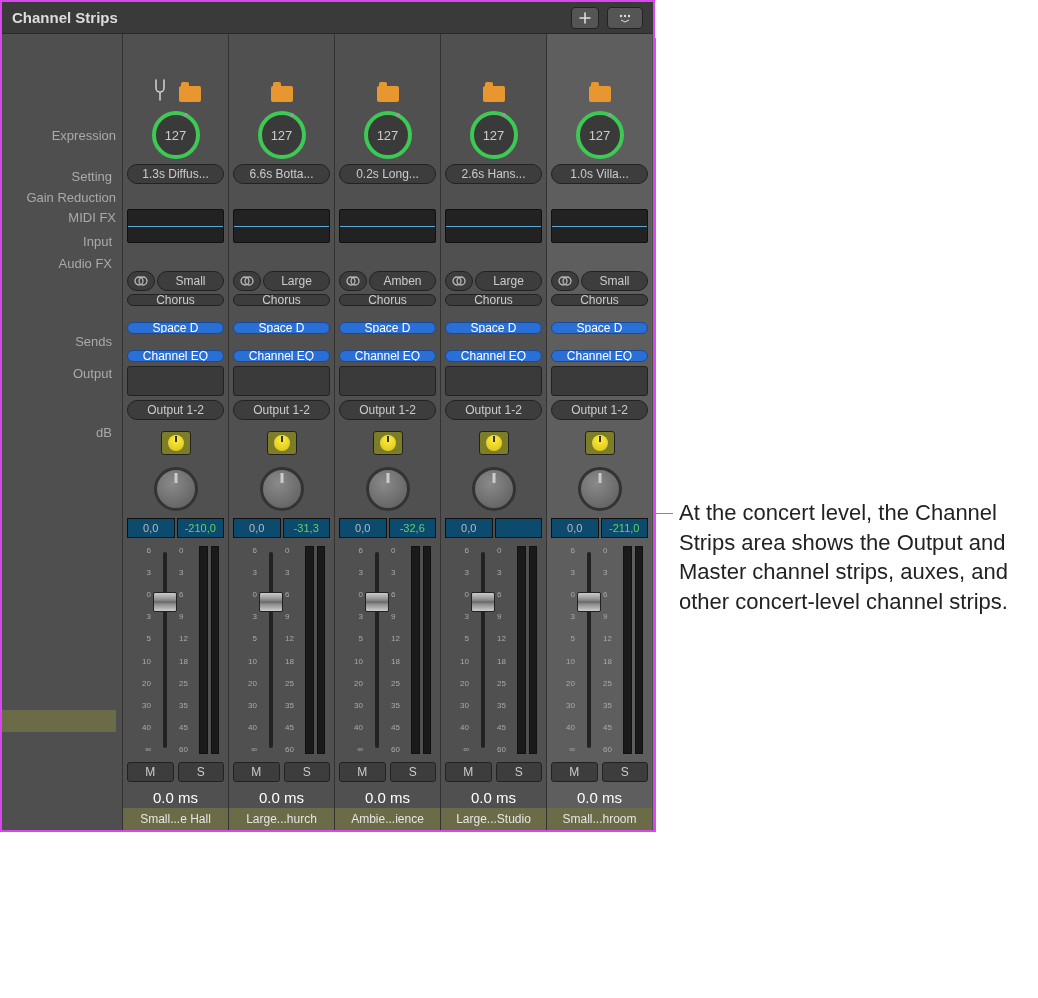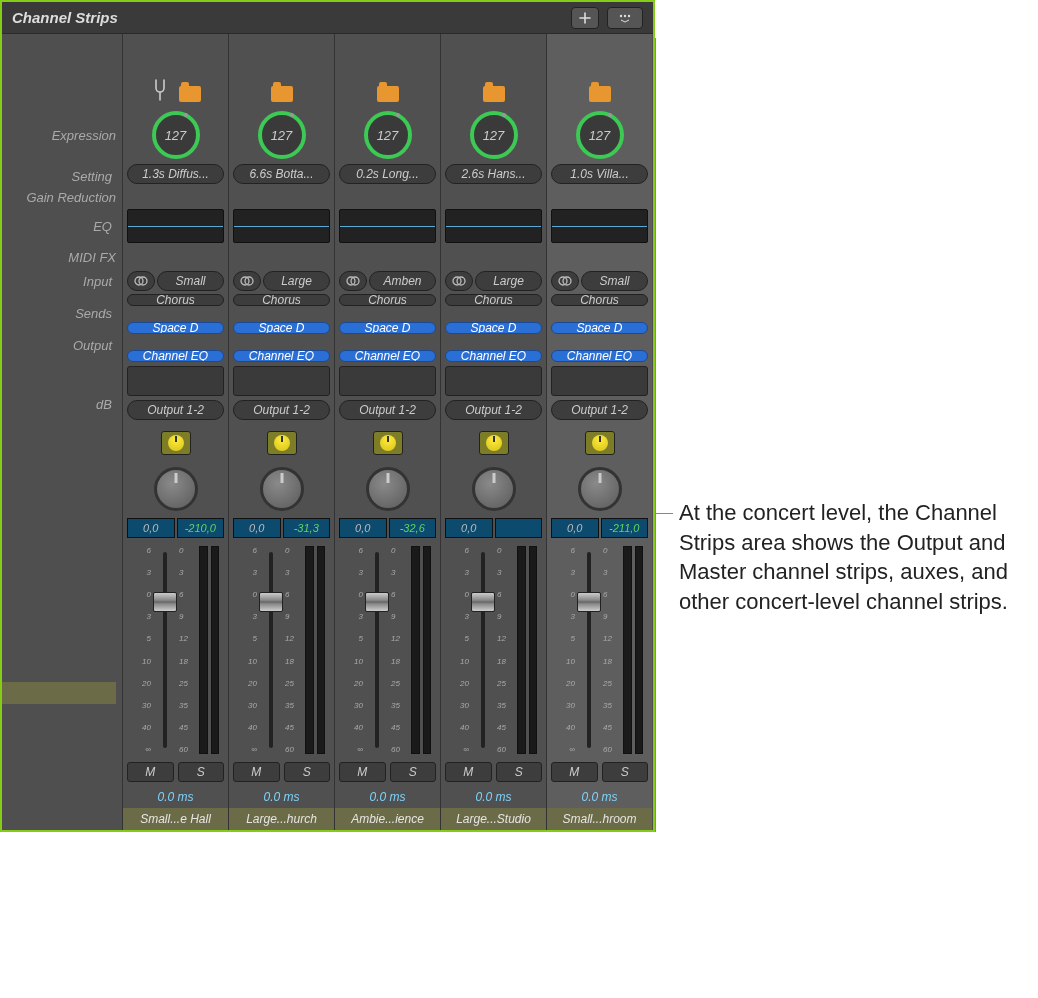--- a/index.html
+++ b/index.html
@@ -5,26 +5,25 @@
   * { box-sizing: border-box; margin: 0; padding: 0; }
   body {
     font-family: -apple-system, "Helvetica Neue", Arial, sans-serif;
     background: #fff;
     display: flex;
     align-items: flex-start;
     padding: 0;
   }
   .panel {
     width: 655px;
-    border: 2px solid #84cc16;
+    border: 2px solid #d946ef;
     background: #4a4a4a;
     display: flex;
     flex-direction: column;
     margin-right: 24px;
-    font-style: italic;
   }
   .header {
     height: 32px;
     background: #3a3a3a;
     display: flex;
     align-items: center;
     justify-content: space-between;
     padding: 0 10px;
     border-bottom: 1px solid #2a2a2a;
   }
@@ -92,21 +91,21 @@
   .row-midi { height: 22px;}
   .row-input { height: 26px; padding: 0 4px; display:flex; gap:2px; align-items:center;}
   .row-audio { height: 68px; padding: 0 4px; display:flex; flex-direction:column; gap:16px; justify-content:flex-end;}
   .row-sends { height: 38px; padding: 4px;}
   .row-output { height: 26px; padding: 0 4px;}
   .row-indicator { height: 34px; display:flex; align-items:center; justify-content:center;}
   .row-pan { height: 58px; display:flex; align-items:center; justify-content:center;}
   .row-db { height: 24px; padding: 0 4px; display:flex; gap:2px;}
   .row-fader { height: 216px; position:relative;}
   .row-ms { height: 28px; padding: 2px 4px; display:flex; gap:4px; align-items:center; justify-content:center;}
-  .row-delay { height: 22px; color:#7dd3fc; font-size:12px; display:flex; align-items:center; justify-content:center;}
+  .row-delay { height: 22px; color:#ffffff; font-size:15px; display:flex; align-items:center; justify-content:center;}
   .row-name { height: 22px; background:#6b6b47; color:#e5e5e5; font-size:12px; display:flex; align-items:center; justify-content:center; overflow:hidden; white-space:nowrap;}
   
   .labels-col .row-top{align-items:center;}
   .labels-col div{justify-content:flex-end !important; flex-direction:row !important; gap:0;}
   .labels-col .row-fader,.labels-col .row-ms,.labels-col .row-delay,.labels-col .row-name{}
 
   .folder-icon {
     width: 22px; height: 16px;
     background: #e8962f;
     border-radius: 2px;
@@ -276,23 +275,23 @@
           </svg>
       </div>
     </div>
   </div>
   <div class="body">
     <div class="labels-col">
       <div class="row-top"></div>
       <div class="row-expr label">Expression</div>
       <div class="row-setting label">Setting</div>
       <div class="row-gain label">Gain Reduction</div>
-      <div class="row-eq label">EQ</div>
       <div class="row-midi label">MIDI FX</div>
       <div class="row-input label">Input</div>
+      <div class="row-audio label" style="justify-content:flex-end!important;align-items:flex-start;padding-top:2px">Audio FX</div>
       <div class="row-sends label">Sends</div>
       <div class="row-output label">Output</div>
       <div class="row-indicator"></div>
       <div class="row-db label">dB</div>
       <div class="row-fader"></div>
       <div class="row-ms"></div>
       <div class="row-delay"></div>
       <div class="row-name"></div>
     </div>
     <div class="strips" id="strips">

